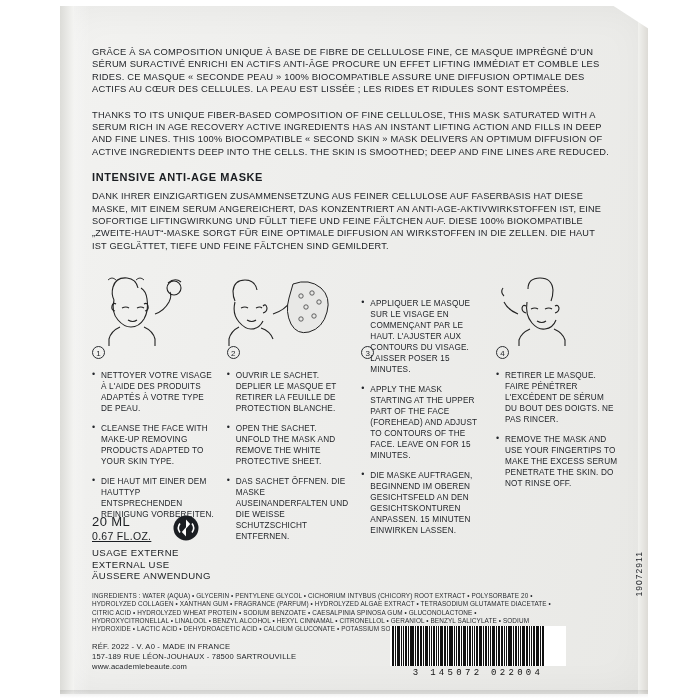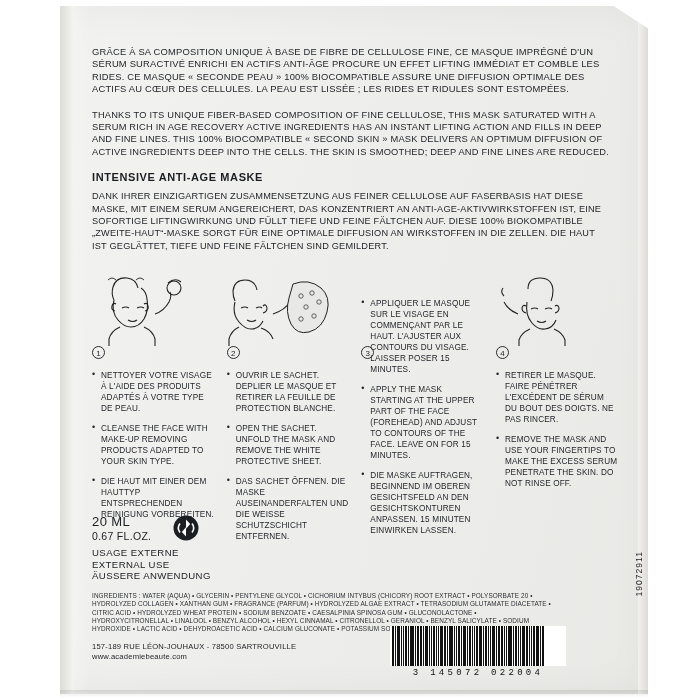--- a/index.html
+++ b/index.html
@@ -136,20 +136,21 @@
   .vol-text .v1 {
     font-size: 13px;
     color: #1b1e22;
     letter-spacing: 0.4px;
   }
   .vol-text .v2 {
     font-size: 10.5px;
     color: #1b1e22;
     letter-spacing: 0.3px;
     margin-top: 1px;
+    text-decoration: underline;
   }
   .moebius {
     margin-left: 22px;
     width: 26px; height: 26px;
   }
   .usage {
     margin-top: 5px;
     font-size: 9.6px;
     line-height: 11.6px;
     color: #1b1e22;
@@ -361,20 +362,21 @@
     </div>
     <div class="usage">
       <div>USAGE EXTERNE</div>
       <div>EXTERNAL USE</div>
       <div>ÄUßERE ANWENDUNG</div>
     </div>
     <div class="ingredients">INGREDIENTS : WATER (AQUA) • GLYCERIN • PENTYLENE GLYCOL • CICHORIUM INTYBUS (CHICORY) ROOT EXTRACT • POLYSORBATE 20 • HYDROLYZED COLLAGEN • XANTHAN GUM • FRAGRANCE (PARFUM) • HYDROLYZED ALGAE EXTRACT • TETRASODIUM GLUTAMATE DIACETATE • CITRIC ACID • HYDROLYZED WHEAT PROTEIN • SODIUM BENZOATE • CAESALPINIA SPINOSA GUM • GLUCONOLACTONE • HYDROXYCITRONELLAL • LINALOOL • BENZYL ALCOHOL • HEXYL CINNAMAL • CITRONELLOL • GERANIOL • BENZYL SALICYLATE • SODIUM HYDROXIDE • LACTIC ACID • DEHYDROACETIC ACID • CALCIUM GLUCONATE • POTASSIUM SORBATE</div>
   </div>
 
   <div class="ref">
+    <div>RÉF. 2022 - V. A0 - MADE IN FRANCE</div>
     <div>157-189 rue Léon-Jouhaux - 78500 SARTROUVILLE</div>
     <div class="site">www.academiebeaute.com</div>
   </div>
 
   <div class="barcode-box">
     <div class="bars">
       <i style="width:2px"></i>
         <i style="width:1px"></i>
         <i style="width:3px"></i>
         <i style="width:1px"></i>

